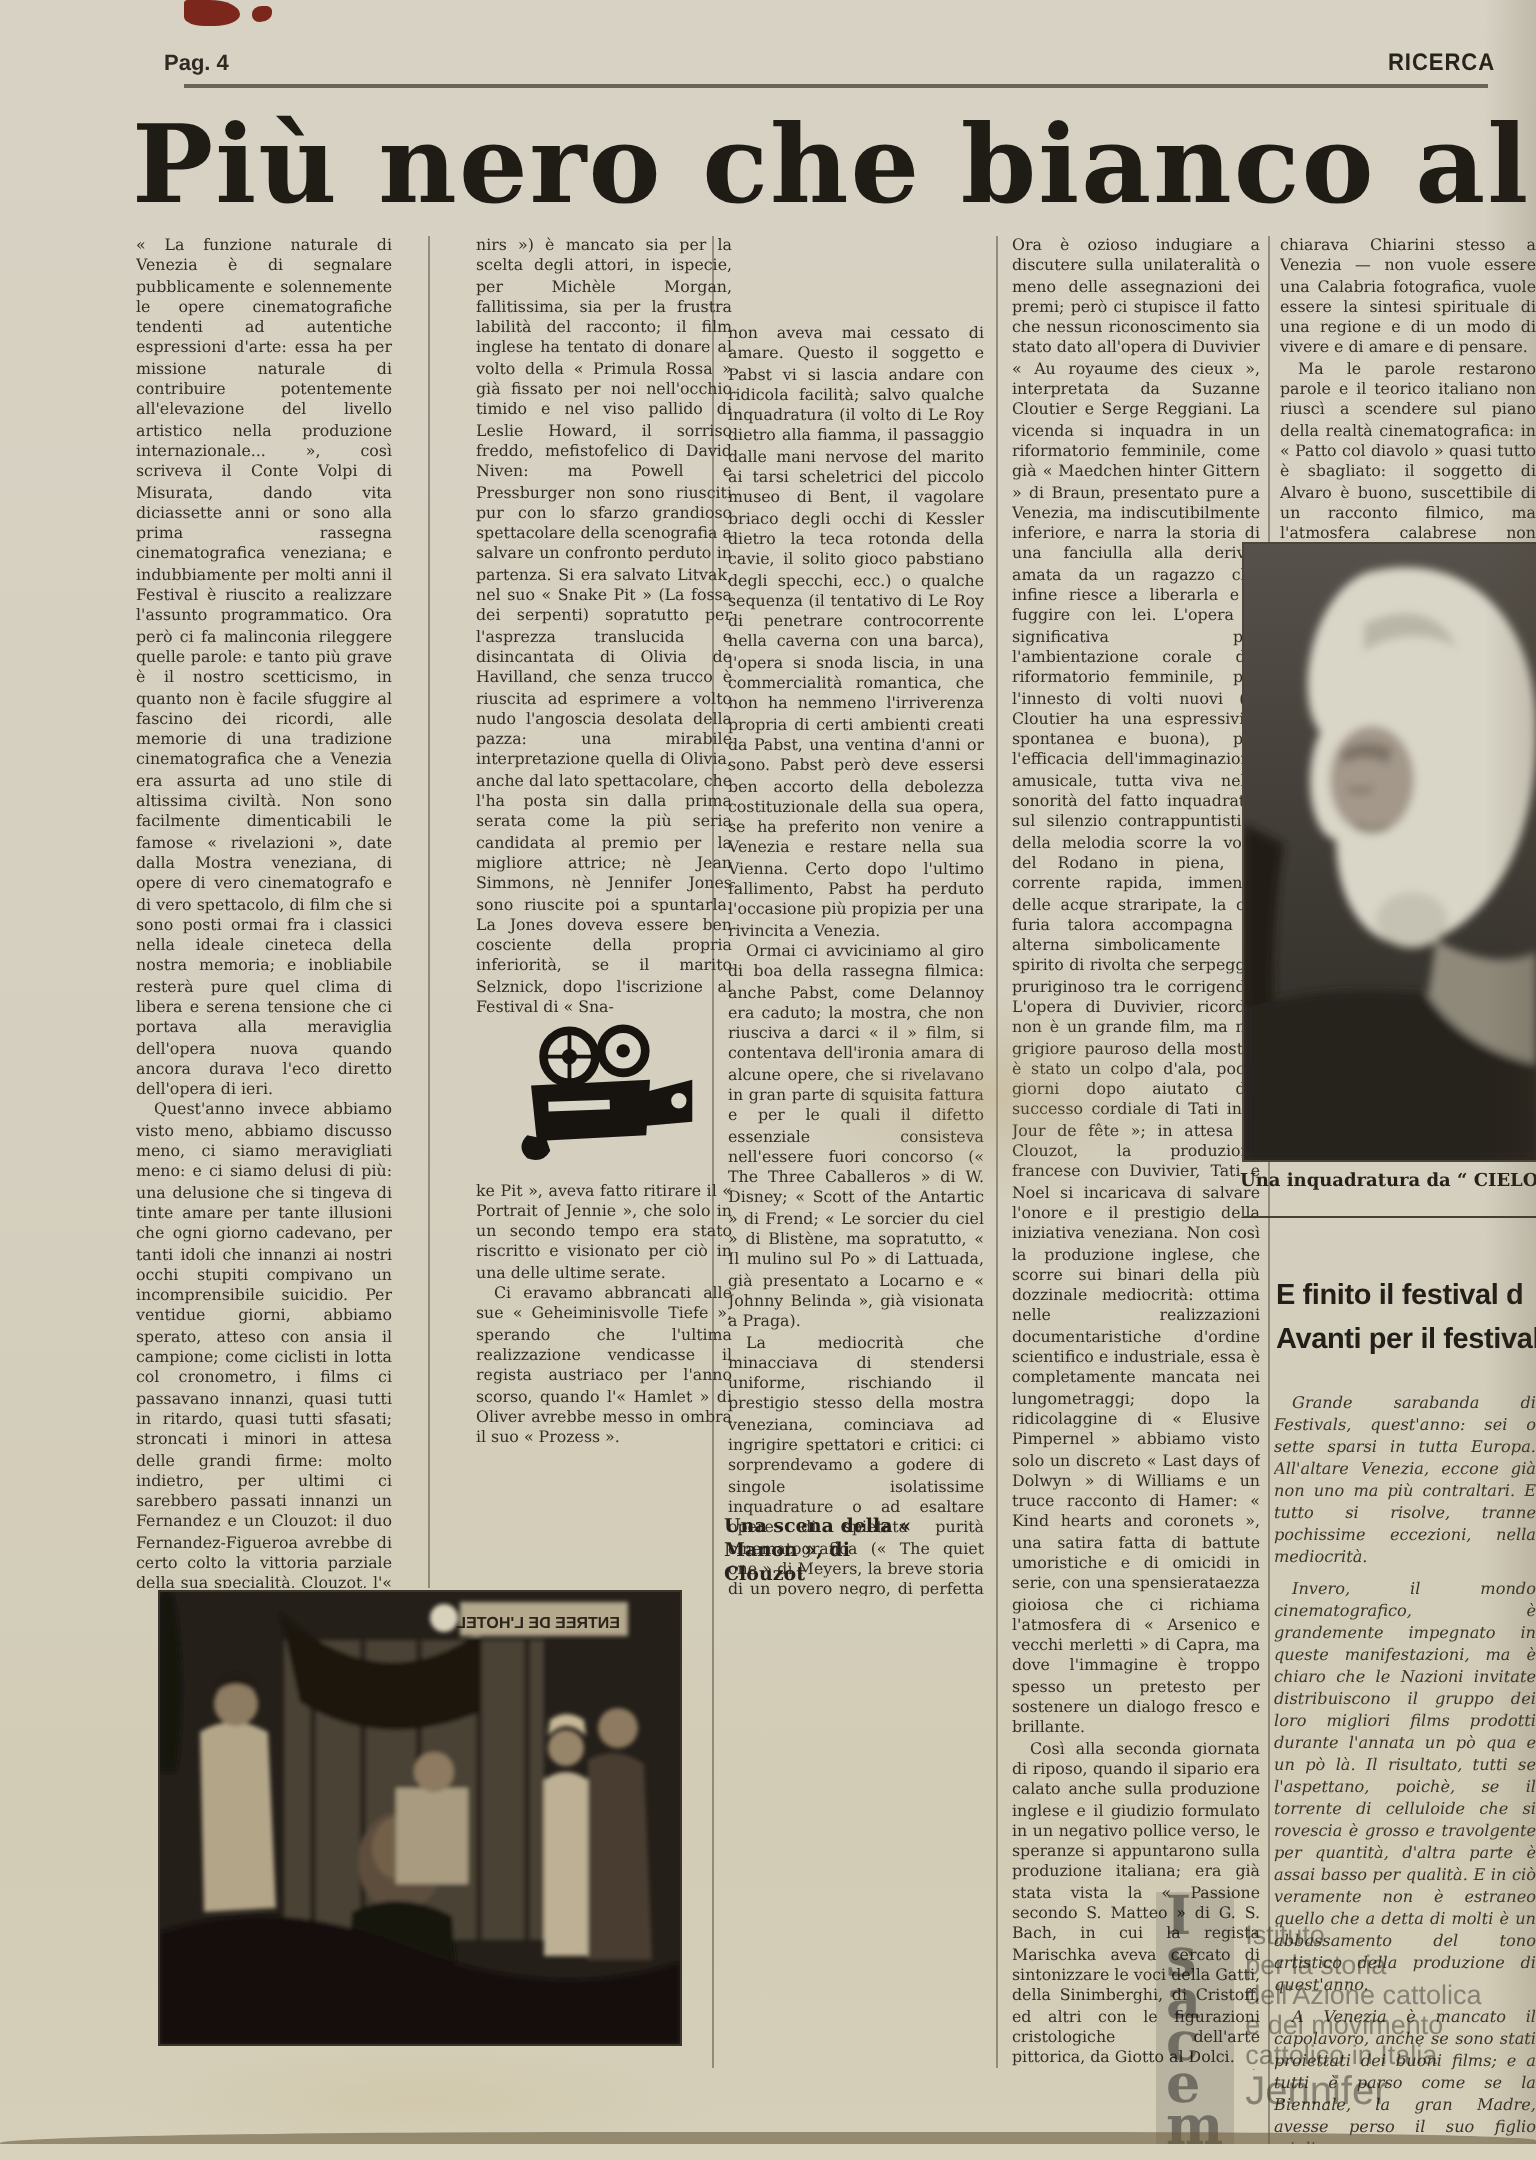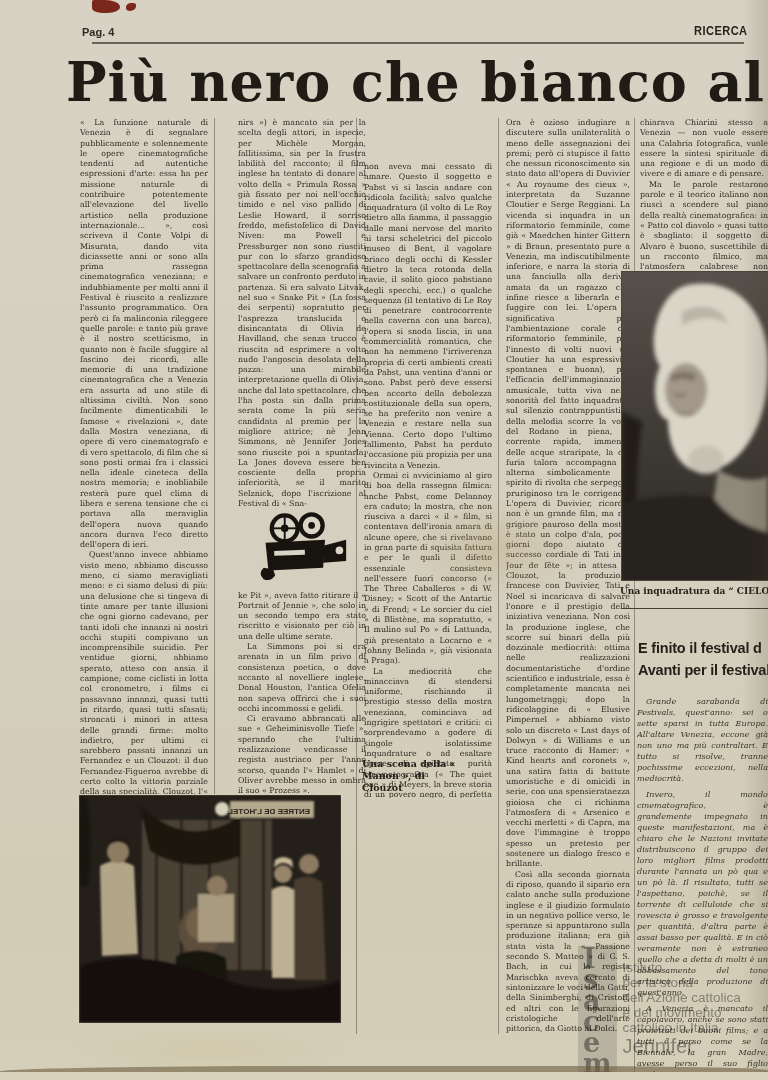--- a/index.html
+++ b/index.html
@@ -15,21 +15,21 @@
     font-weight:bold;font-size:12px;letter-spacing:.5px;color:#26221c;transform:scaleX(.92);transform-origin:left;}
   .hdr-rule{position:absolute;left:92px;top:42px;width:652px;height:2px;background:#453f34;opacity:.75;}
   .headline{position:absolute;left:66px;top:50px;margin:0;width:702px;height:62px;overflow:hidden;
     white-space:nowrap;font-family:"DejaVu Serif",serif;font-weight:bold;font-size:54px;
     letter-spacing:1px;color:#1f1b15;}
   
   .col{position:absolute;top:118px;overflow:hidden;text-align:justify;
     font-size:7.9px;line-height:10.3px;hyphens:auto;}
   .col p{margin:0;text-indent:9px;}
   .col p.noindent{text-indent:0;}
-  .c1{left:80px;width:128px;height:676px;}
+  .c1{left:68px;width:128px;height:676px;}
   .c2{left:222px;width:128px;height:678px;margin-left:16px;}
   .c3{left:364px;width:128px;height:636px;margin-top:44px;}
   .c4{left:506px;width:124px;height:917px;}
   .c5{left:640px;width:128px;height:152px;}
   .rule-v{position:absolute;top:118px;width:1px;background:rgba(62,56,46,.45);z-index:1;}
   .rv1{left:214px;height:676px;}
   .rv2{left:356px;height:916px;}
   .rv3{left:498px;height:916px;}
   .rv4{left:634px;height:962px;}
   
@@ -111,21 +111,20 @@
         <circle cx="60" cy="14" r="11.5" fill="#d8d4c6" stroke="#17130e" stroke-width="4.5"></circle>
         <circle cx="60" cy="14" r="3.5" fill="#17130e"></circle>
         <path d="M12,32 L74,29 L72,58 L15,61 Z" fill="#17130e"></path>
         <rect x="21" y="40" width="32" height="5" fill="#d8d4c6" transform="rotate(-2 37 42)"></rect>
         <path d="M73,35 L96,29 L96,51 L72,53 Z" fill="#17130e"></path>
         <circle cx="89" cy="40" r="5" fill="#d8d4c6" stroke="#17130e" stroke-width="2"></circle>
         <path d="M10,58 Q4,64 10,70 Q18,73 22,66 L20,60 Z" fill="#17130e"></path>
       </svg>
     </span>
     <p class="noindent">ke Pit », aveva fatto ritirare il « Portrait of Jennie », che solo in un secondo tempo era stato riscritto e visionato per ciò in una delle ultime serate.</p>
-    <p>La Simmons poi si era arenata in un film privo di consistenza poetica, o dove accanto al novelliere inglese, Donal Houston, l'antica Ofelia non sapeva offrirci che i suoi occhi incommossi e gelidi.</p>
     <p>Ci eravamo abbrancati alle sue « Geheiminisvolle Tiefe », sperando che l'ultima realizzazione vendicasse il regista austriaco per l'anno scorso, quando l'« Hamlet » di Oliver avrebbe messo in ombra il suo « Prozess ».</p>
 
   </div>
 
   <div class="col c3">
     <p class="noindent">non aveva mai cessato di amare. Questo il soggetto e Pabst vi si lascia andare con ridicola facilità; salvo qualche inquadratura (il volto di Le Roy dietro alla fiamma, il passaggio dalle mani nervose del marito ai tarsi scheletrici del piccolo museo di Bent, il vagolare briaco degli occhi di Kessler dietro la teca rotonda della cavie, il solito gioco pabstiano degli specchi, ecc.) o qualche sequenza (il tentativo di Le Roy di penetrare controcorrente nella caverna con una barca), l'opera si snoda liscia, in una commercialità romantica, che non ha nemmeno l'irriverenza propria di certi ambienti creati da Pabst, una ventina d'anni or sono. Pabst però deve essersi ben accorto della debolezza costituzionale della sua opera, se ha preferito non venire a Venezia e restare nella sua Vienna. Certo dopo l'ultimo fallimento, Pabst ha perduto l'occasione più propizia per una rivincita a Venezia.</p>
     <p>Ormai ci avviciniamo al giro di boa della rassegna filmica: anche Pabst, come Delannoy era caduto; la mostra, che non riusciva a darci « il » film, si contentava dell'ironia amara di alcune opere, che si rivelavano in gran parte di squisita fattura e per le quali il difetto essenziale consisteva nell'essere fuori concorso (« The Three Caballeros » di W. Disney; « Scott of the Antartic » di Frend; « Le sorcier du ciel » di Blistène, ma sopratutto, « Il mulino sul Po » di Lattuada, già presentato a Locarno e « Johnny Belinda », già visionata a Praga).</p>
     <p>La mediocrità che minacciava di stendersi uniforme, rischiando il prestigio stesso della mostra veneziana, cominciava ad ingrigire spettatori e critici: ci sorprendevamo a godere di singole isolatissime inquadrature o ad esaltare opere di spietata purità cinematografica (« The quiet one » di Meyers, la breve storia di un povero negro, di perfetta realizzazione, ma con evidenti scorie documentaristiche) o di singolare forza espressiva (« Berliner Ballade » di Stemmle, la vicenda di un tedesco fatta pretesto per offrirci la cruda temperie del dopoguerra germanico), ma di scarso valore spettacolare.</p>
 
   </div>

